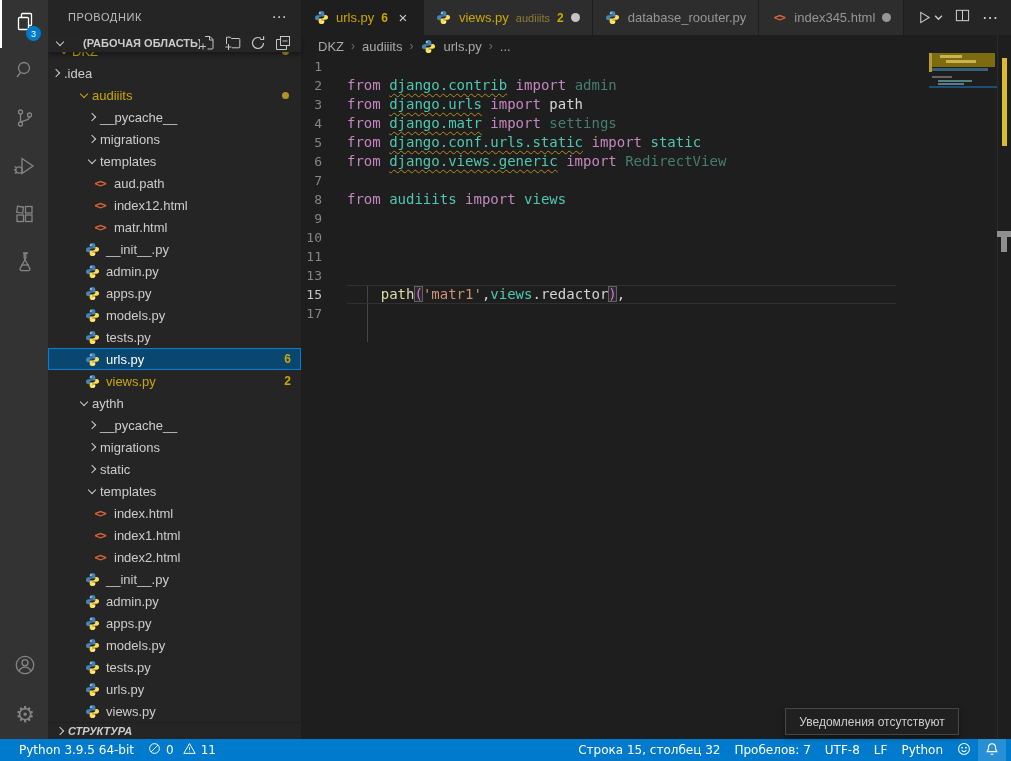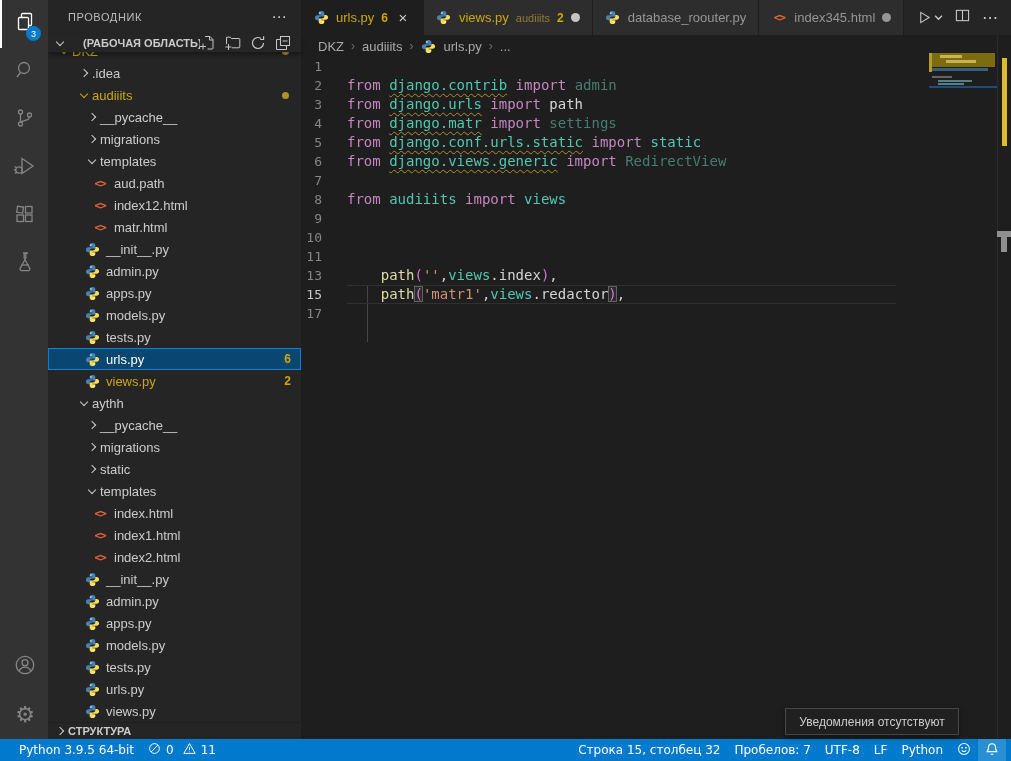--- a/index.html
+++ b/index.html
@@ -35,21 +35,21 @@
   .row .dot { position:absolute; right:12px; width:7px; height:7px; border-radius:50%; background:#b29128;}
   .clip { height:10px; overflow:hidden; }
   .clip .row { transform:translateY(-12px); }
   .chev { width:16px; height:16px; position:relative; flex:none;}
   .chev::before { content:""; position:absolute; top:5px; left:5px; width:5px; height:5px;
     border-right:1.2px solid currentColor; border-bottom:1.2px solid currentColor; transform:rotate(-45deg);}
   .chev.down::before { transform:rotate(45deg); top:4px;}
   .ficon { width:16px; height:16px; flex:none; margin-right:6px; display:flex; align-items:center; justify-content:center;}
   .html-glyph { color:#e8653a; font-weight:bold; font-size:11px; font-family:"DejaVu Sans Mono",monospace; letter-spacing:-1px;}
   .sb-outline { height:17px; display:flex; align-items:center; font-size:11px; font-weight:bold; color:#cccccc;
-    padding:0 4px; flex:none; background:#252526; border-top:1px solid #1f1f20; position:relative; z-index:3;}
+    padding:0 4px; flex:none; background:#252526; border-top:1px solid #1f1f20; position:relative; z-index:3;font-style:italic;}
 
   
   .main { flex:1; display:flex; flex-direction:column; background:#1e1e1e; position:relative; min-width:0;}
   .tabbar { height:35px; background:#252526; display:flex; align-items:stretch; flex:none;}
   .tab { display:flex; align-items:center; gap:7px; padding:0 12px; background:#2d2d2d; border-right:1px solid #1e1e1e;
     font-size:13px; color:#969696; cursor:pointer; white-space:nowrap;}
   .tab.active { background:#1e1e1e; }
   .tab .t-label.warn { color:#cca700; }
   .tab .t-desc { font-size:11px; color:#8f7d33; }
   .tab .t-badge { color:#cca700; font-weight:bold; font-size:12px;}
@@ -202,21 +202,21 @@
         </span>
     </div>
     <div class="tree" id="tree">
         <div class="clip">
           <div class="row gold" style="padding-left: 8px;">
             <span class="chev down"></span>
             <span class="label">DKZ</span>
             <span class="dot"></span>
           </div>
         </div>
-        <div class="row" style="padding-left: 28px;">
+        <div class="row" style="">
           <span class="chev"></span>
           <span class="label">.idea</span>
         </div>
         <div class="row gold" style="padding-left: 28px;">
           <span class="chev down"></span>
           <span class="label">audiiits</span>
           <span class="dot"></span>
         </div>
         <div class="row" style="padding-left: 36px;">
           <span class="chev"></span>
@@ -575,21 +575,20 @@
         <div class="line">
           <span class="ln">10</span>
           <span class="content"></span>
         </div>
         <div class="line">
           <span class="ln">11</span>
           <span class="content"></span>
         </div>
         <div class="line">
           <span class="ln">13</span>
-          <span class="content"><span class="c-plain">    </span><span class="c-func">path</span><span class="c-b2">(</span><span class="c-str">''</span><span class="c-plain">,</span><span class="c-mod">views</span><span class="c-plain">.index</span><span class="c-b2">)</span><span class="c-plain">,</span></span>
         </div>
         <div class="line cur">
           <span class="ln">15</span>
           <span class="content cur"><span class="c-plain">    </span><span class="c-func">path</span><span class="c-b2 match">(</span><span class="c-str">'matr1'</span><span class="c-plain">,</span><span class="c-mod">views</span><span class="c-plain">.redactor</span><span class="c-b2 match">)</span><span class="c-plain">,</span></span>
         </div>
         <div class="line">
           <span class="ln">17</span>
           <span class="content"></span>
         </div>
       </div>

